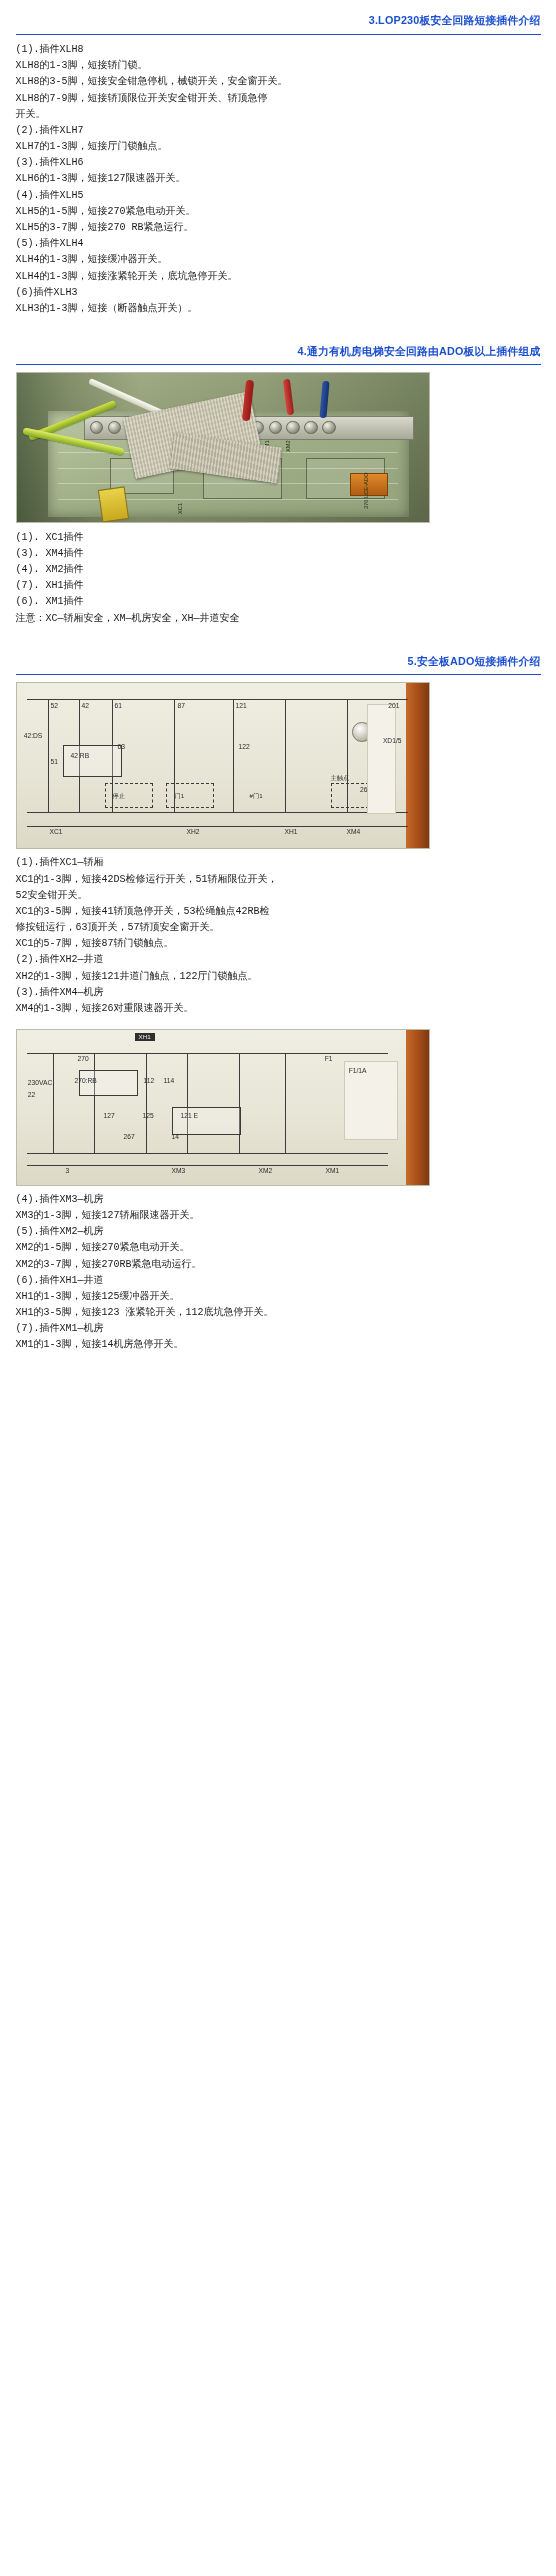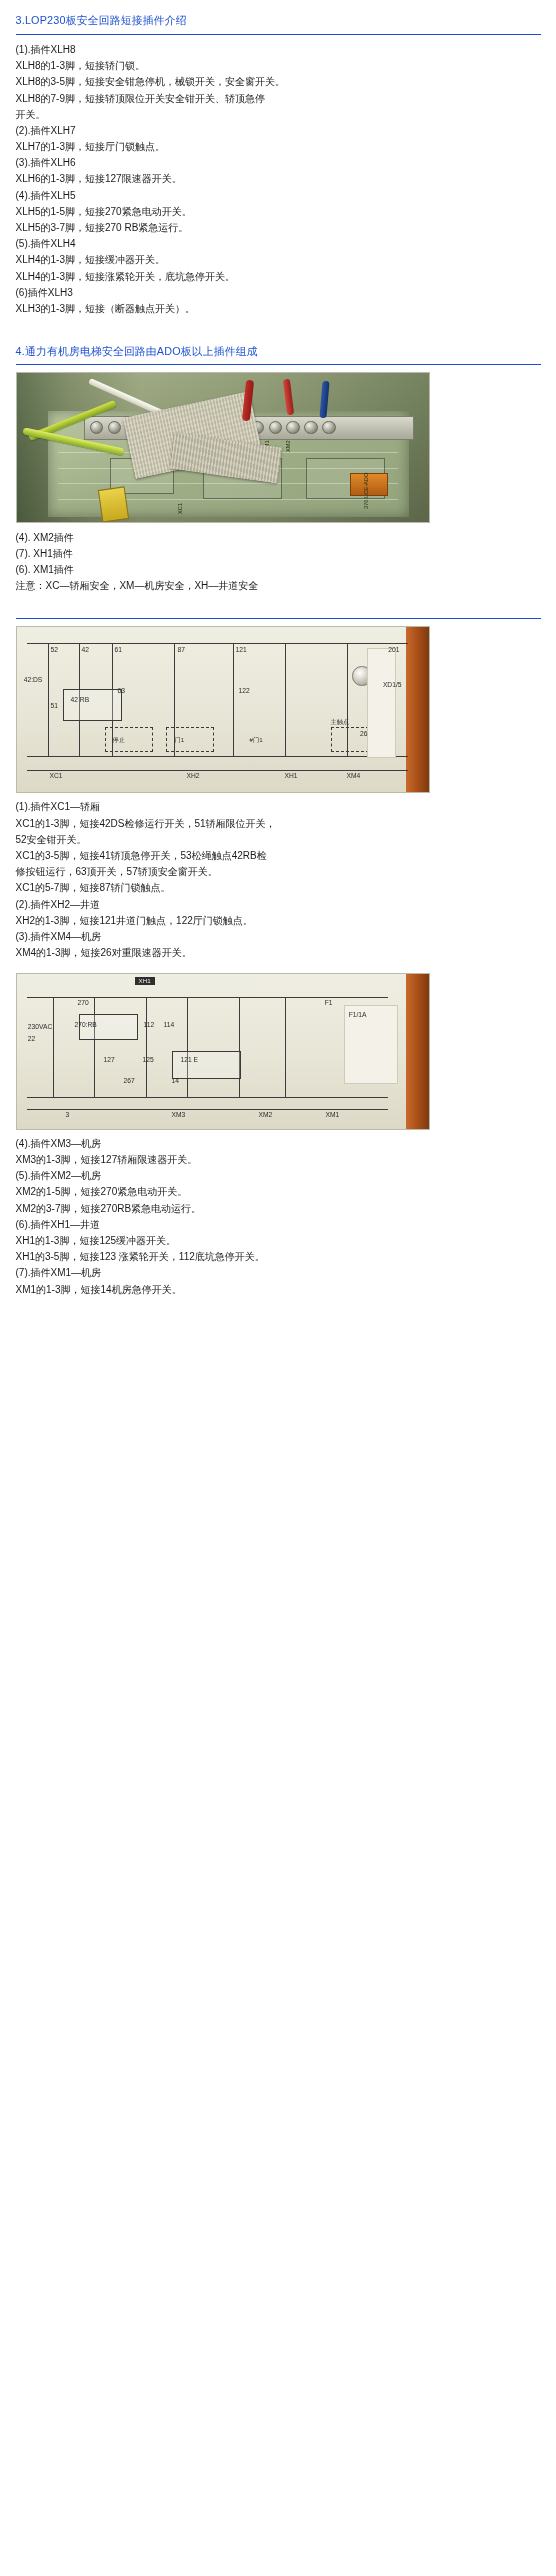--- a/index.html
+++ b/index.html
@@ -15,35 +15,37 @@
   .page {
     width: 556px;
     box-sizing: border-box;
     padding: 9.3px 15.5px 20.6px 15.5px;
   }
   .section {
     margin-bottom: 5.2px;
   }
   .section-title {
     color: #1c4fd0;
-    font-weight: normal;
+    font-weight: bold;
     font-size: 10.8px;
     line-height: 1.5;
     margin: 3.1px 0 5.2px 0;
     letter-spacing: 0.2px;
+    text-align: right;
   }
   .hr-blue {
     border: 0;
     border-top: 1px solid #1c4fd0;
     margin: 1px 0 7.2px 0;
   }
   .text-block {
     font-size: 10px;
     line-height: 1.62;
     margin: 0 0 3.1px 0;
+    font-family: Liberation Mono, monospace;
   }
   .text-block div {
     white-space: pre-wrap;
   }
   .note {
     font-size: 10px;
     line-height: 1.62;
   }
   .spacer-lg { height: 17.5px; }
   .spacer-sm { height: 5.2px; }
@@ -314,30 +316,33 @@
       <div class="wire w-green2"></div>
       <div class="wire w-white"></div>
       <div class="ribbon"></div>
       <div class="ribbon2"></div>
       <div class="wire w-red"></div>
       <div class="wire w-red2"></div>
       <div class="wire w-blue"></div>
     </div>
 
     <div class="text-block">
+      <div>(1). XC1插件</div>
+      <div>(3). XM4插件</div>
       <div>(4). XM2插件</div>
       <div>(7). XH1插件</div>
       <div>(6). XM1插件</div>
       <div class="note">注意：XC—轿厢安全，XM—机房安全，XH—井道安全</div>
     </div>
   </div>
 
   <div class="spacer-lg"></div>
 
   <div class="section">
+    <div class="section-title">5.安全板ADO短接插件介绍</div>
     <hr class="hr-blue">
 
     <div class="photo photo-2">
       <div class="cable-right"></div>
 
       <div class="sch-line sch-h" style="left:10.3px; top:15.5px; width:381px;"></div>
       <div class="sch-line sch-h" style="left:10.3px; top:129px; width:381px;"></div>
       <div class="sch-line sch-h" style="left:10.3px; top:143px; width:381px;"></div>
 
       <div class="sch-line sch-v" style="left:31px; top:15.5px; height:113px;"></div>

